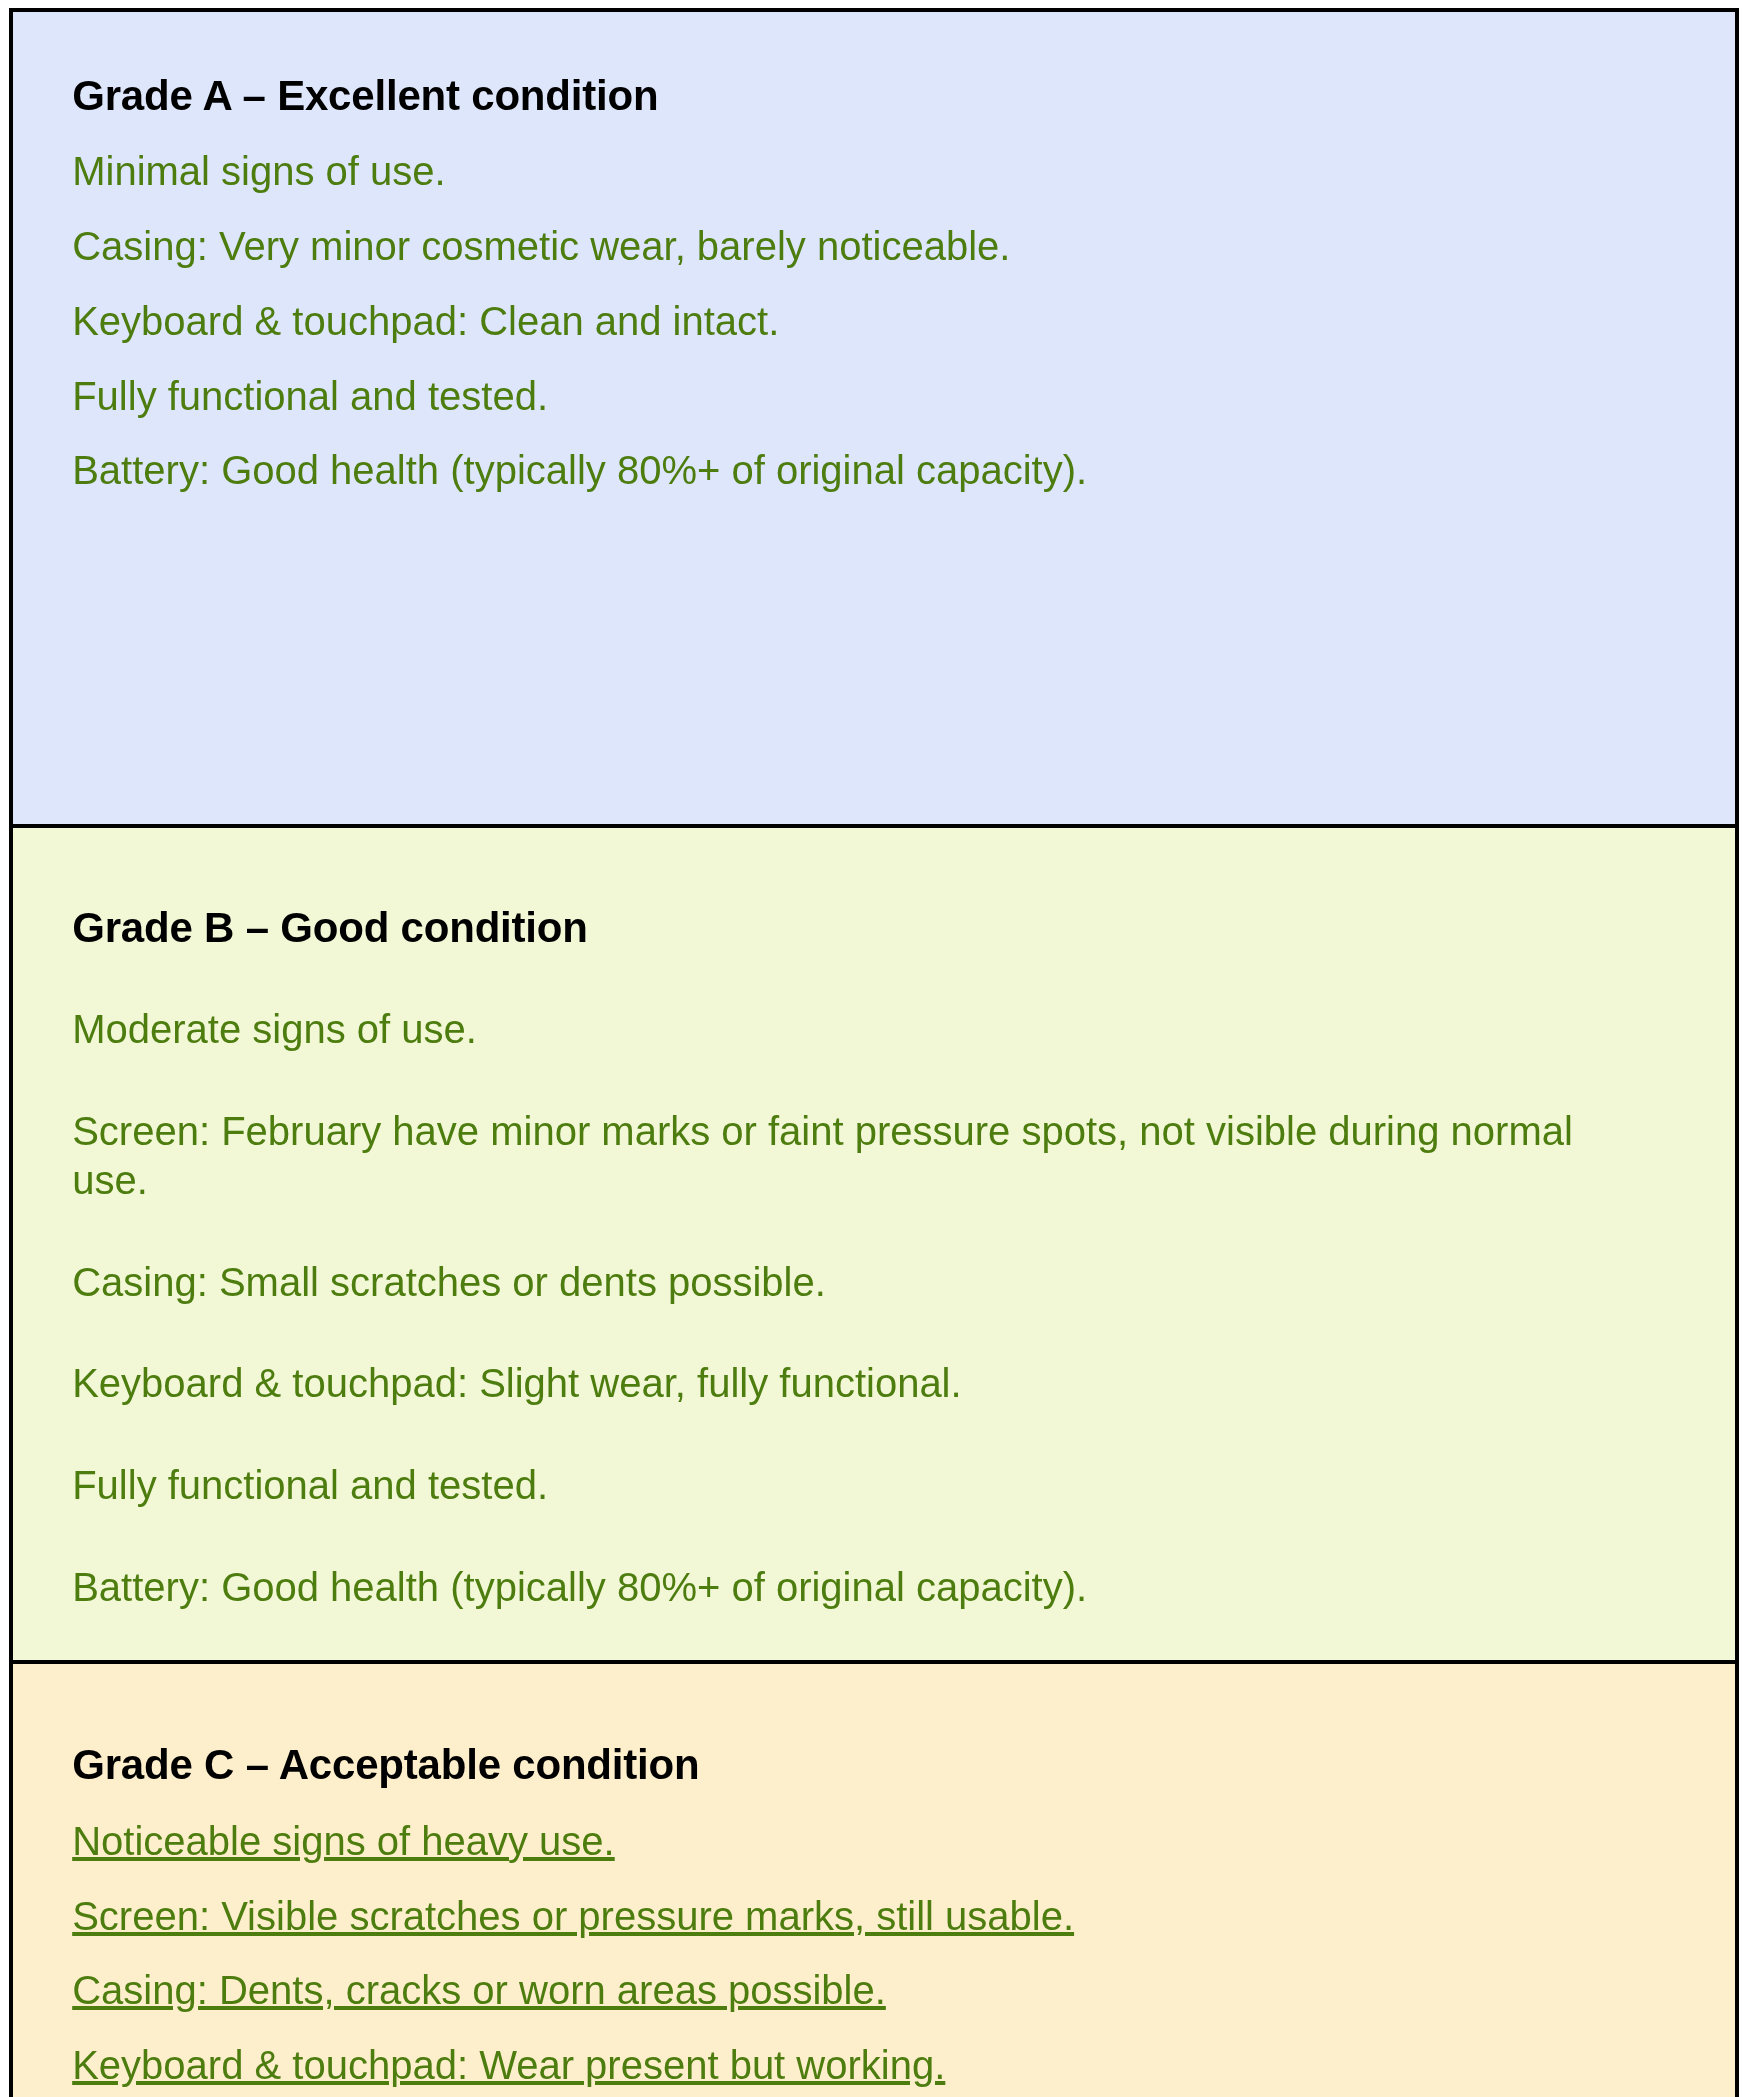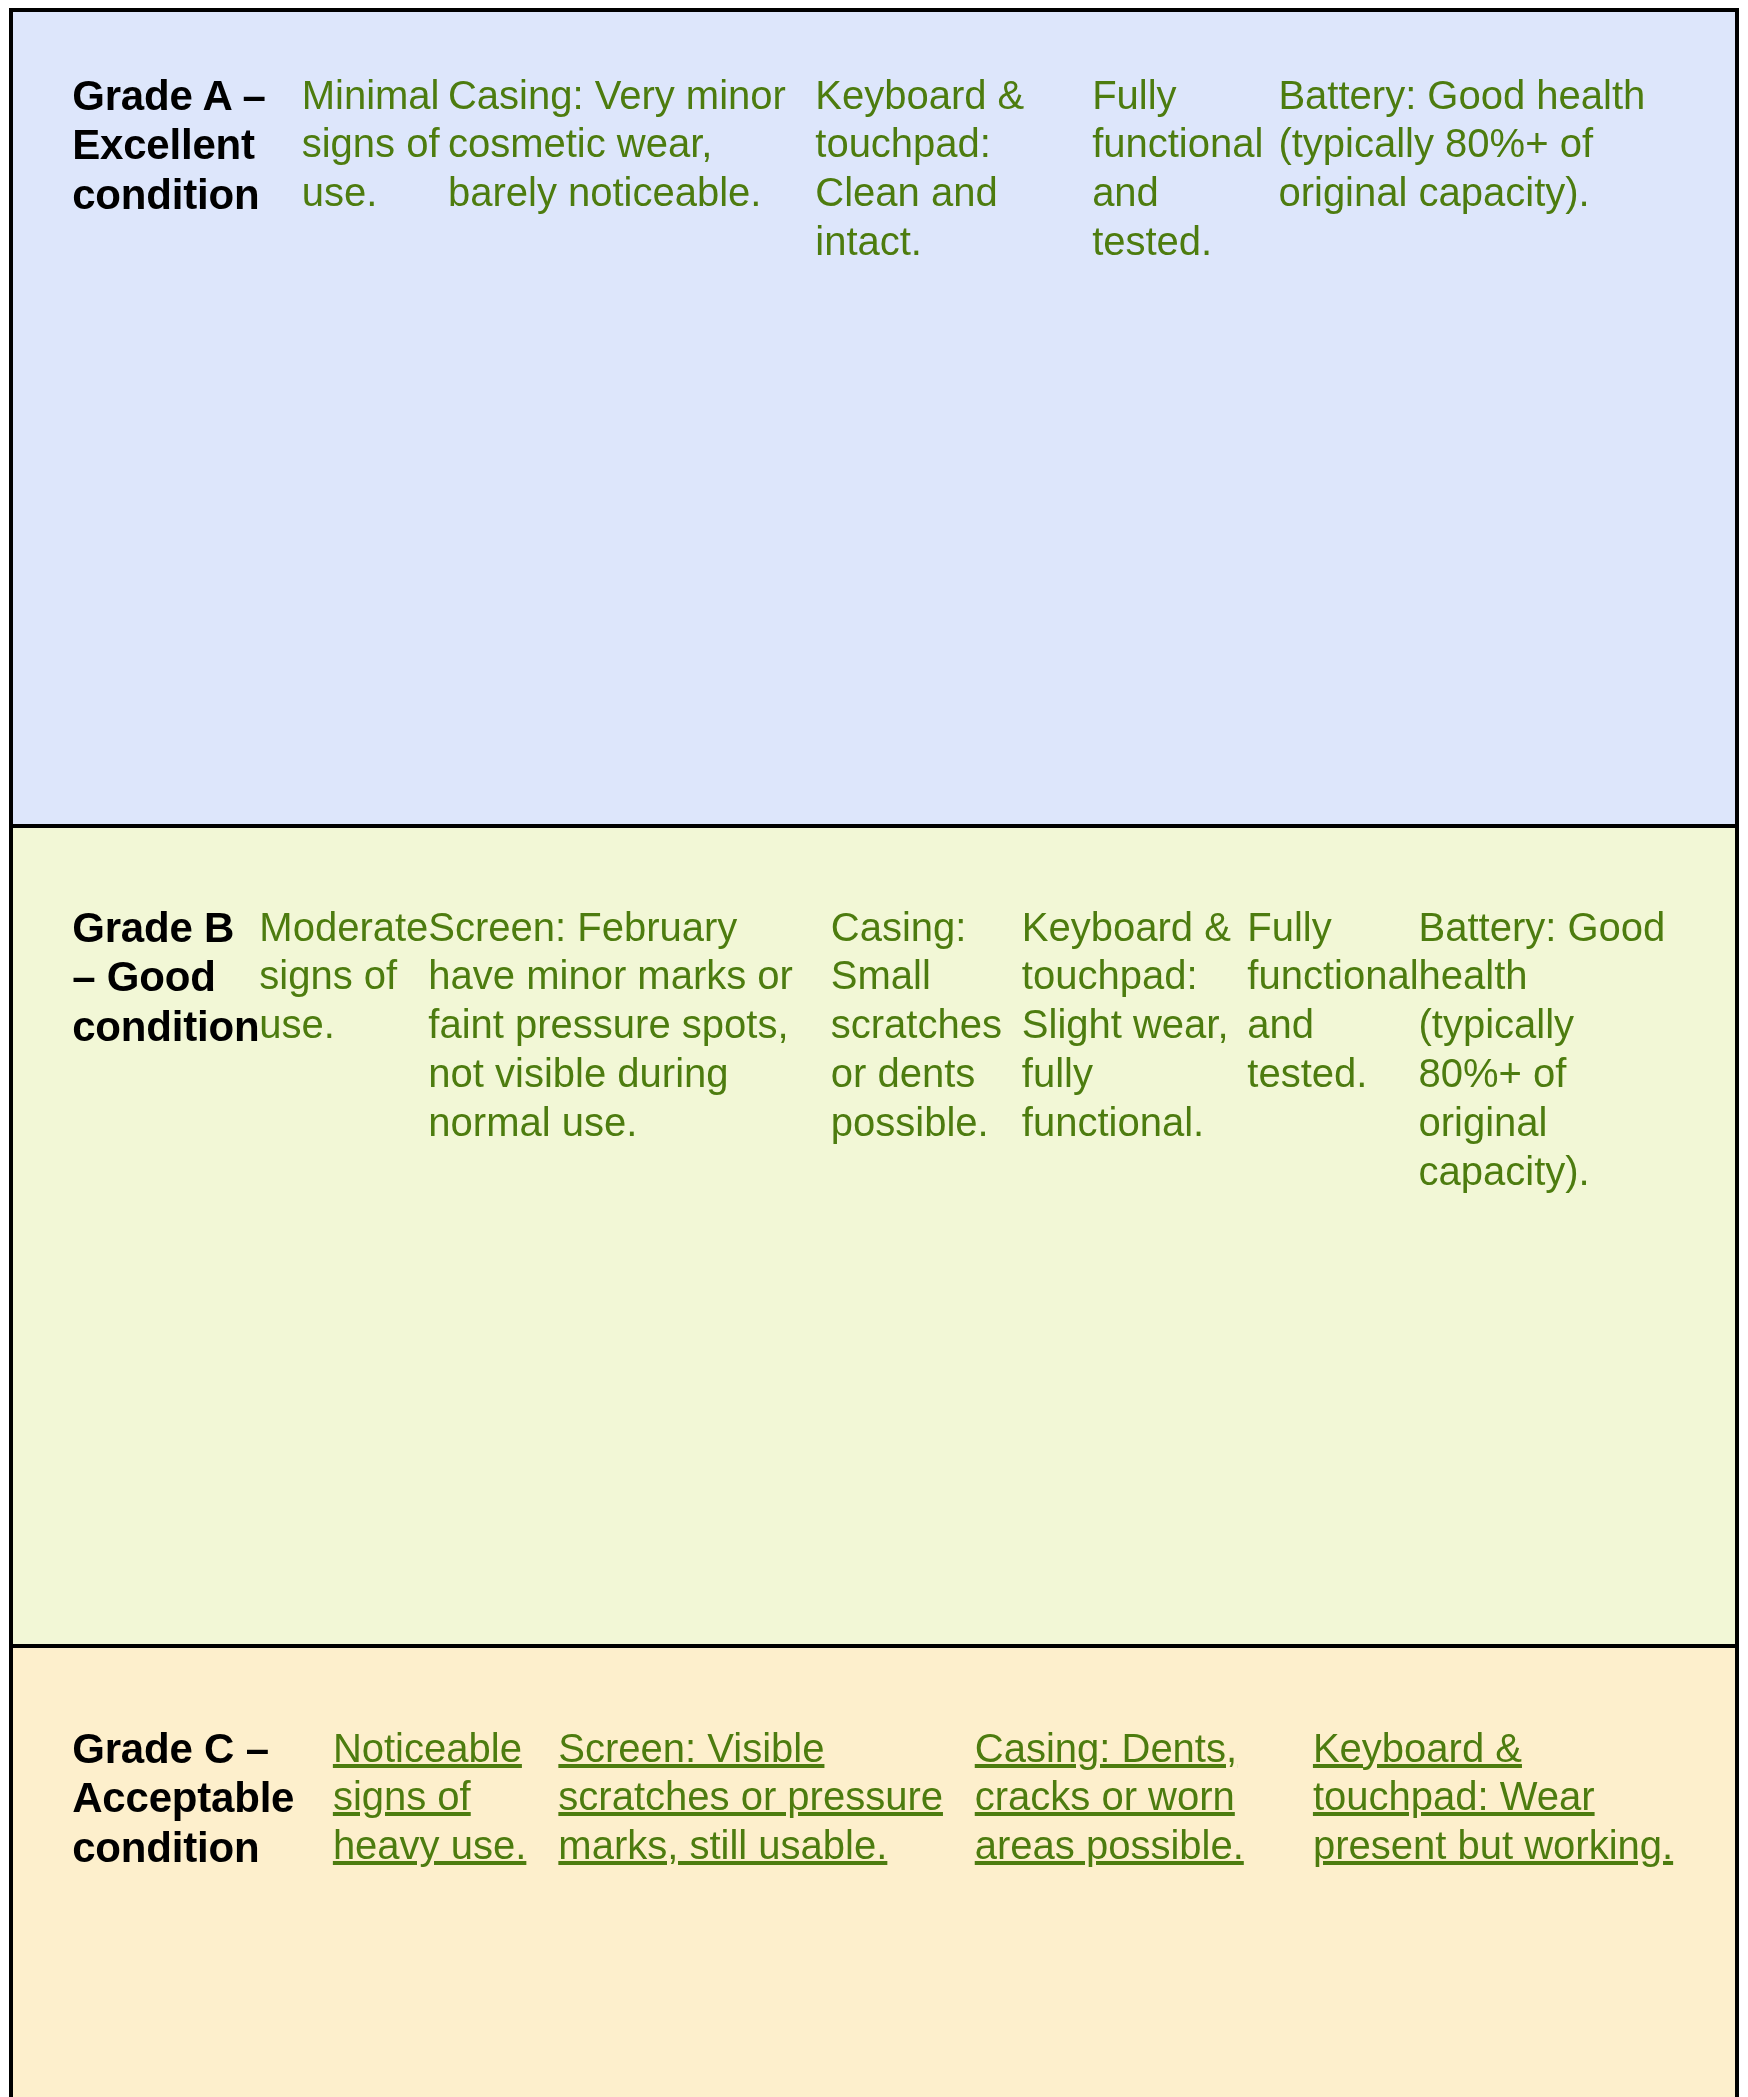--- a/index.html
+++ b/index.html
@@ -26,30 +26,32 @@
     height: 100%;
     border: 4.6px solid #000000;
     display: flex;
     flex-direction: column;
   }
   .grade-block {
     box-sizing: border-box;
     width: 100%;
     padding: 22px 59px 23.5px 59px;
     display: flex;
+    flex-direction: column;
     justify-content: flex-start;
   }
   .grade-block.block-a {
     flex: 0 0 812px;
     padding-top: 59px;
   }
   .grade-block.block-b {
     flex: 0 0 820px;
     border-top: 4.6px solid #000000;
     padding-top: 75px;
+    gap: 28px;
   }
   .grade-block.block-c {
     flex: 1 1 auto;
     border-top: 4.6px solid #000000;
     padding-top: 76px;
   }
   .grade-title {
     font-size: 42px;
     font-weight: bold;
     color: #000000;

